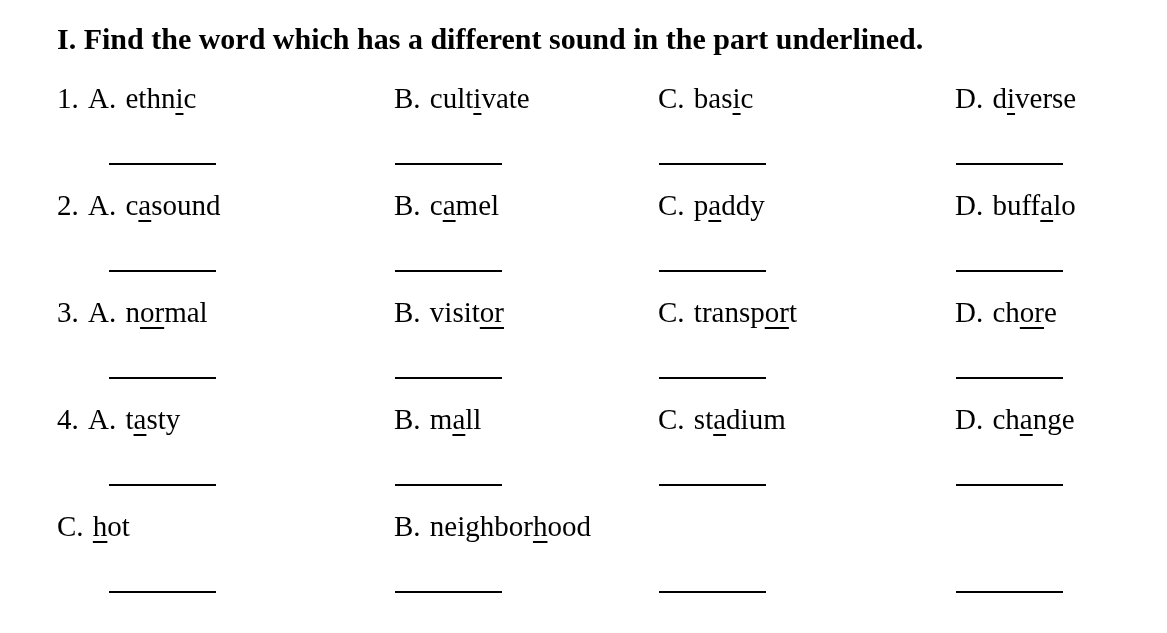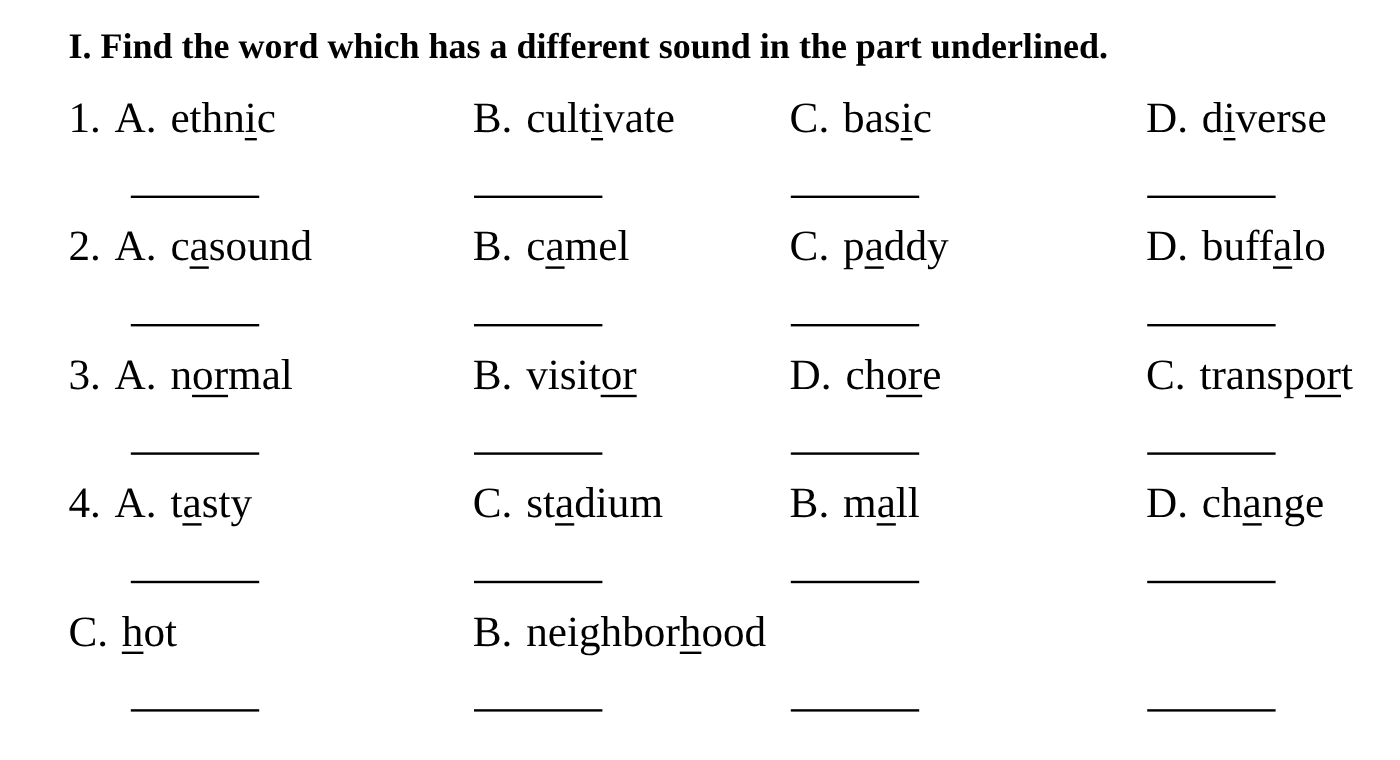--- a/index.html
+++ b/index.html
@@ -19,21 +19,21 @@
   .title {
     font-weight: bold;
     font-size: 30px;
     line-height: 38px;
     margin-bottom: 20px;
     white-space: nowrap;
   }
   .q-text {
     display: grid;
     grid-template-columns: 337px 264px 297px 209px;
-    font-size: 36px;
+    font-size: 29px;
     line-height: 38px;
     margin-top: 21px;
     white-space: nowrap;
   }
   .q-text:first-of-type { margin-top: 20px; }
   .num, .label { margin-right: 0.32em; }
   .u {
     text-decoration: underline;
     text-decoration-thickness: 2px;
     text-underline-offset: 5px;
@@ -80,34 +80,34 @@
   <div class="blank-row">
     <div class="blank first-col"></div>
     <div class="blank"></div>
     <div class="blank"></div>
     <div class="blank"></div>
   </div>
 
   <div class="q-text">
     <div><span class="num">3.</span><span class="label">A.</span><span><span>n</span><span class="u">or</span><span>mal</span></span></div>
     <div><span class="label">B.</span><span><span>visit</span><span class="u">or</span><span></span></span></div>
+    <div><span class="label">C.</span><span><span>transp</span><span class="u">or</span><span>t</span></span></div>
     <div><span class="label">D.</span><span><span>ch</span><span class="u">or</span><span>e</span></span></div>
-    <div><span class="label">C.</span><span><span>transp</span><span class="u">or</span><span>t</span></span></div>
   </div>
   <div class="blank-row">
     <div class="blank first-col"></div>
     <div class="blank"></div>
     <div class="blank"></div>
     <div class="blank"></div>
   </div>
 
   <div class="q-text">
     <div><span class="num">4.</span><span class="label">A.</span><span><span>t</span><span class="u">a</span><span>sty</span></span></div>
+    <div><span class="label">B.</span><span><span>m</span><span class="u">a</span><span>ll</span></span></div>
     <div><span class="label">C.</span><span><span>st</span><span class="u">a</span><span>dium</span></span></div>
-    <div><span class="label">B.</span><span><span>m</span><span class="u">a</span><span>ll</span></span></div>
     <div><span class="label">D.</span><span><span>ch</span><span class="u">a</span><span>nge</span></span></div>
   </div>
   <div class="blank-row">
     <div class="blank first-col"></div>
     <div class="blank"></div>
     <div class="blank"></div>
     <div class="blank"></div>
   </div>
 
   <div class="q-text">

